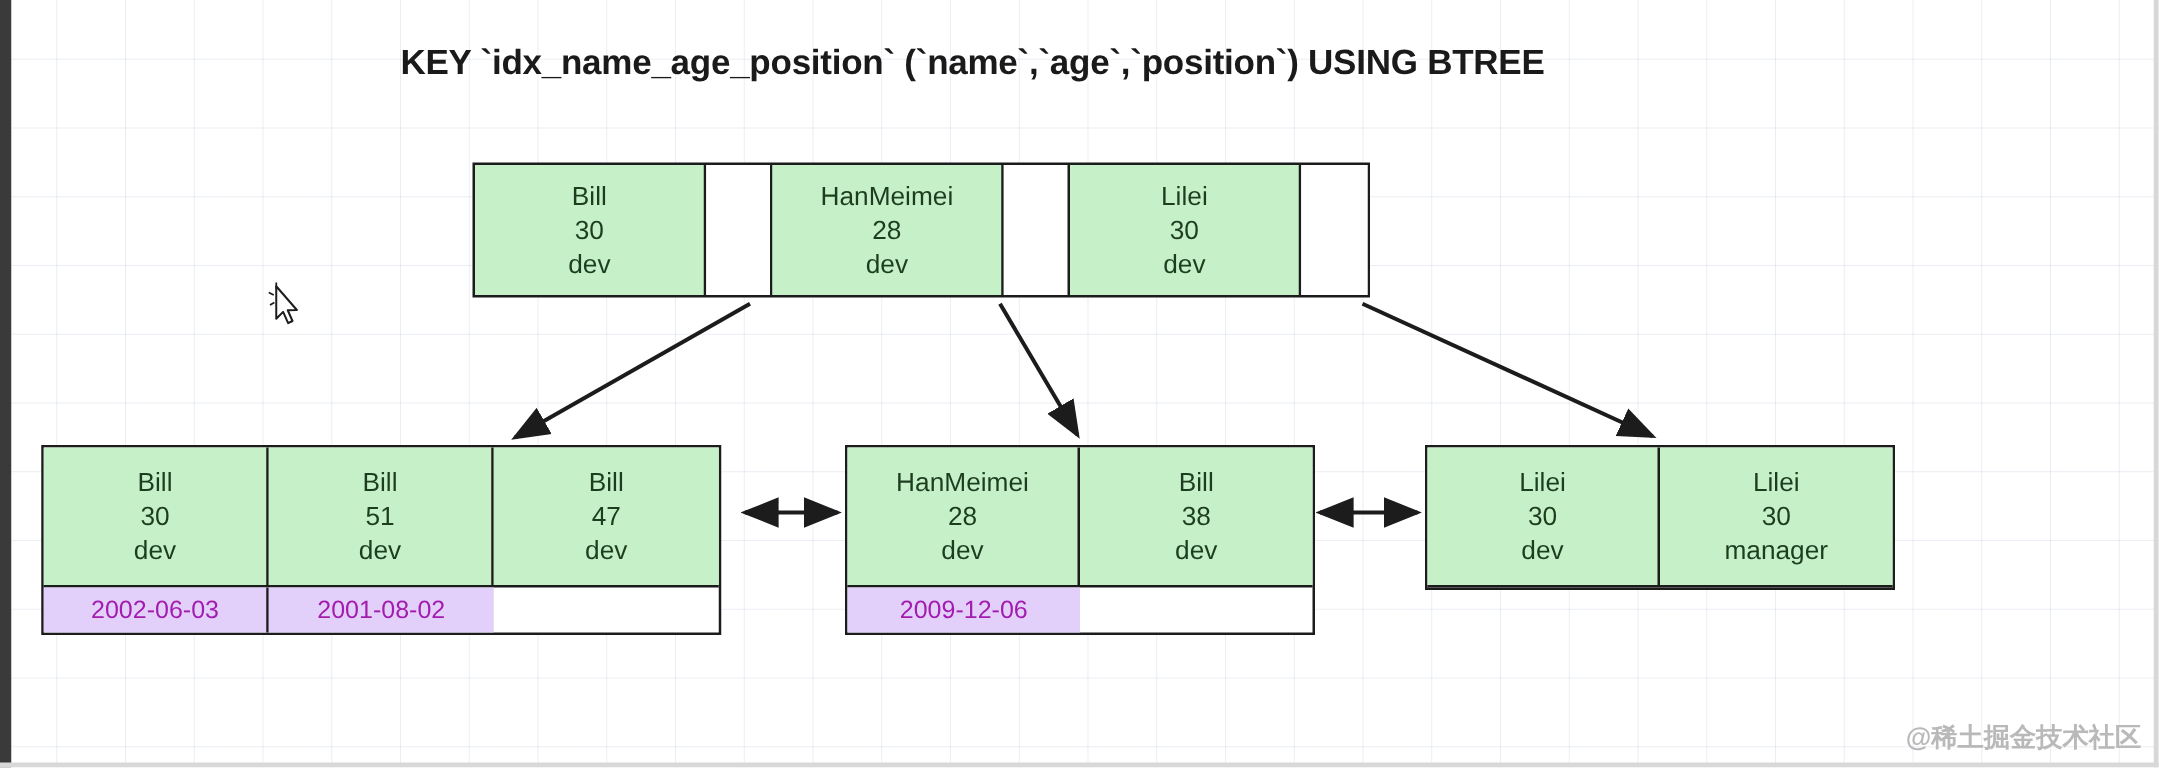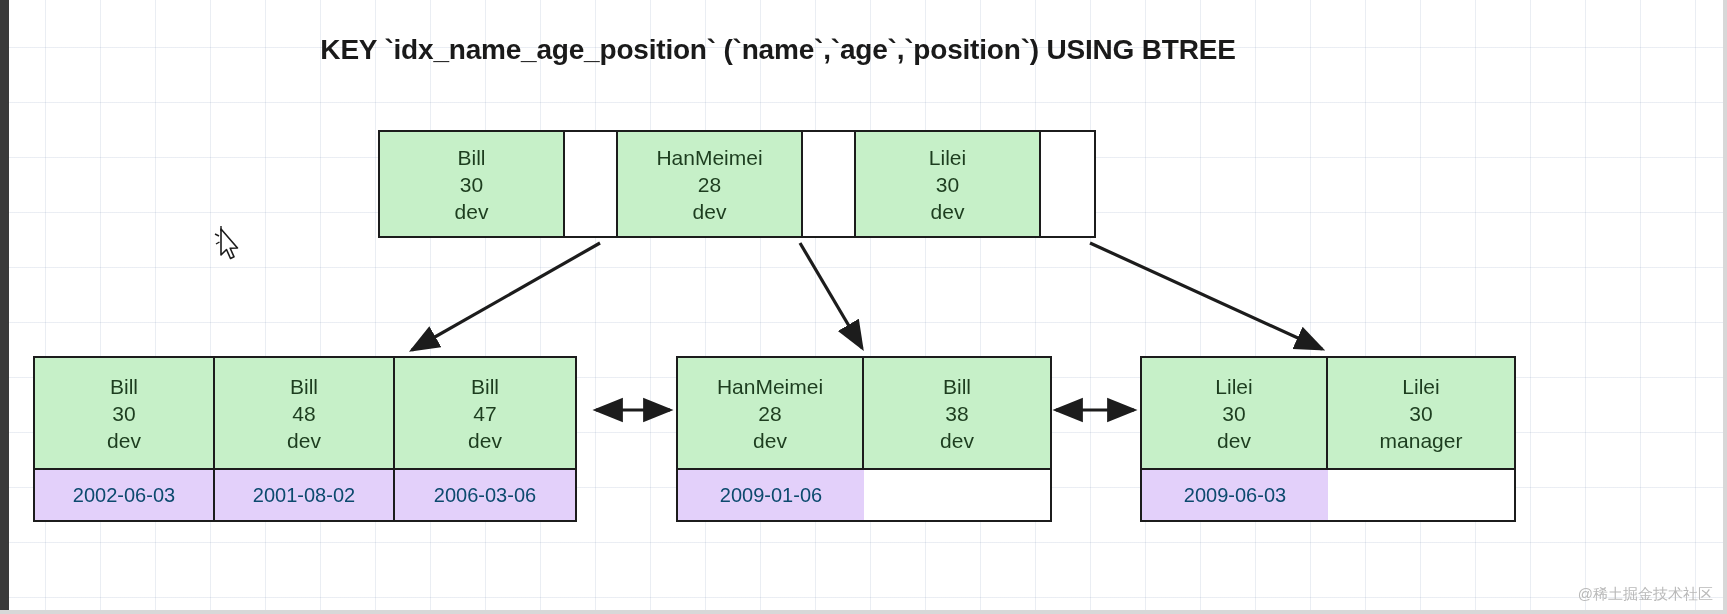--- a/index.html
+++ b/index.html
@@ -118,24 +118,24 @@
     align-items: center;
     height: 110px;
     border-right: 2.5px solid #1c1c1c;
   }
   .leaf .kcell:last-child { border-right: none; }
   .leaf .dcell {
     background: #e3d0fa;
     display: flex;
     justify-content: center;
     align-items: center;
-    height: 50px;
+    height: 36px;
     border-right: 2.5px solid #1c1c1c;
     font-size: 20px;
-    color: #0c4a6e;
+    color: #a21caf;
   }
   .leaf .dcell:last-child { border-right: none; }
   .leaf .kcell .k-name,
   .leaf .kcell .k-age,
   .leaf .kcell .k-pos {
     font-size: 21px;
     color: #1d3d1f;
     line-height: 27px;
     text-align: center;
   }
@@ -161,23 +161,24 @@
   #cursor {
     position: absolute;
     left: 213px; top: 225px;
     width: 28px; height: 40px;
   }
 
   
   #watermark {
     position: absolute;
     right: 14px; bottom: 10px;
-    font-size: 15px;
+    font-size: 21px;
     color: #b9b9b9;
     white-space: nowrap;
+    font-weight: bold;
   }
 </style>
 </head>
 <body>
 
 <div id="canvas"></div>
 <div id="gutter-left"></div>
 <div id="gutter-right"></div>
 <div id="gutter-bottom"></div>
 
@@ -206,69 +207,67 @@
 
 <div class="leaf" id="leaf-0">
   <div class="row-keys">
     <div class="kcell">
       <div class="k-name">Bill</div>
       <div class="k-age">30</div>
       <div class="k-pos">dev</div>
     </div>
     <div class="kcell">
       <div class="k-name">Bill</div>
-      <div class="k-age">48</div>
+      <div class="k-age">51</div>
       <div class="k-pos">dev</div>
     </div>
     <div class="kcell">
       <div class="k-name">Bill</div>
       <div class="k-age">47</div>
       <div class="k-pos">dev</div>
     </div>
   </div>
   <div class="row-dates">
     <div class="dcell">2002-06-03</div>
     <div class="dcell">2001-08-02</div>
-    <div class="dcell">2006-03-06</div>
   </div>
 </div>
 
 <div class="leaf" id="leaf-1">
   <div class="row-keys">
     <div class="kcell">
       <div class="k-name">HanMeimei</div>
       <div class="k-age">28</div>
       <div class="k-pos">dev</div>
     </div>
     <div class="kcell">
       <div class="k-name">Bill</div>
       <div class="k-age">38</div>
       <div class="k-pos">dev</div>
     </div>
   </div>
   <div class="row-dates">
-    <div class="dcell">2009-01-06</div>
+    <div class="dcell">2009-12-06</div>
   </div>
 </div>
 
 <div class="leaf" id="leaf-2">
   <div class="row-keys">
     <div class="kcell">
       <div class="k-name">Lilei</div>
       <div class="k-age">30</div>
       <div class="k-pos">dev</div>
     </div>
     <div class="kcell">
       <div class="k-name">Lilei</div>
       <div class="k-age">30</div>
       <div class="k-pos">manager</div>
     </div>
   </div>
   <div class="row-dates">
-    <div class="dcell">2009-06-03</div>
   </div>
 </div>
 
 <svg id="arrows" viewBox="0 0 1727 614" xmlns="http://www.w3.org/2000/svg">
   <defs>
     <marker id="ah" markerWidth="11" markerHeight="11" refX="8.4" refY="4" orient="auto" markerUnits="strokeWidth">
       <path d="M0,0.2 L9.5,4 L0,7.8 Z" fill="#1c1c1c"></path>
     </marker>
     <marker id="ah-start" markerWidth="11" markerHeight="11" refX="1.1" refY="4" orient="auto" markerUnits="strokeWidth">
       <path d="M9.5,0.2 L0,4 L9.5,7.8 Z" fill="#1c1c1c"></path>

